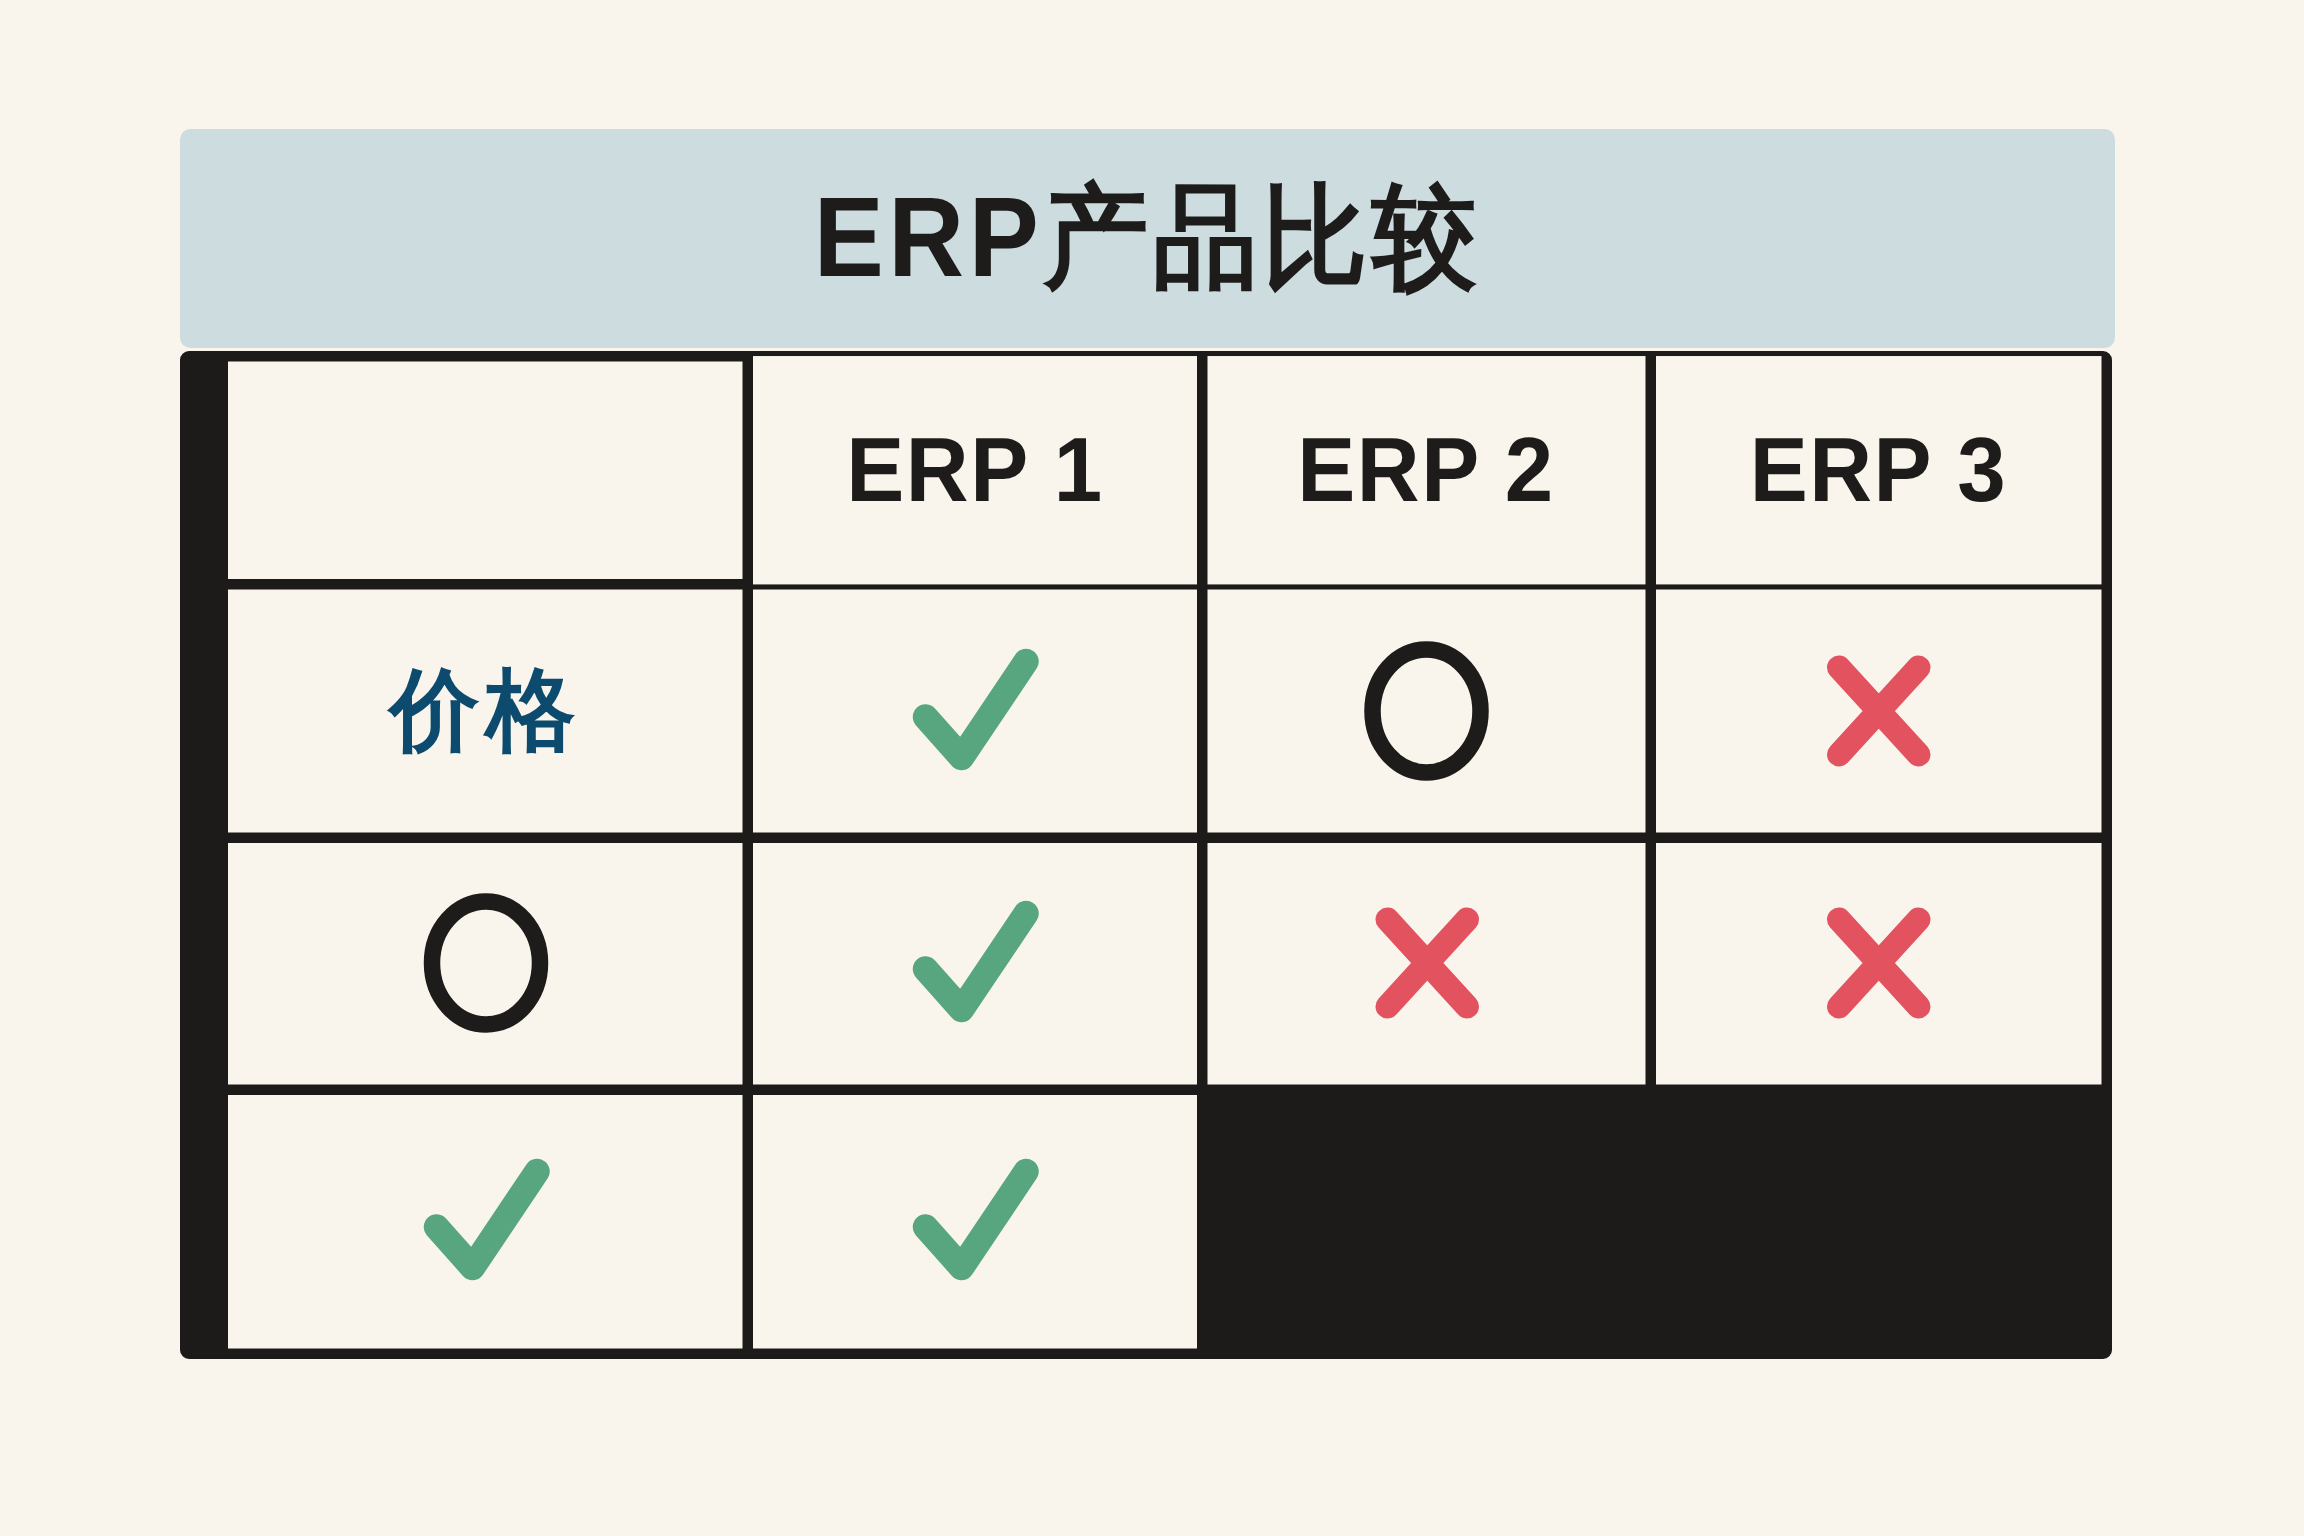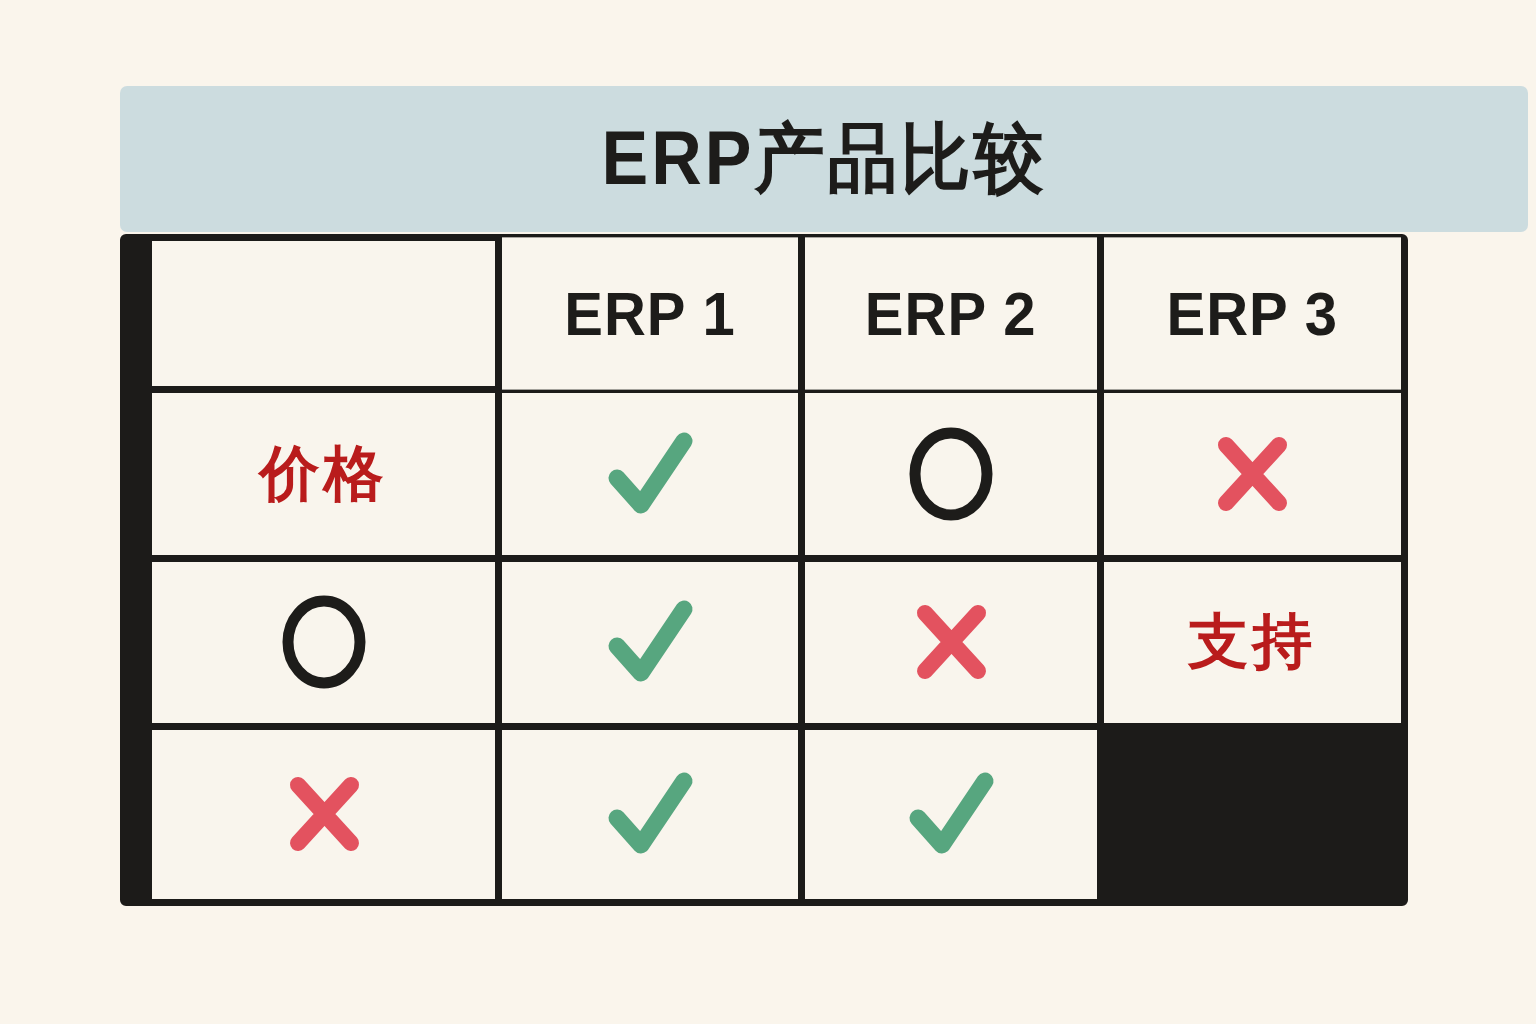--- a/index.html
+++ b/index.html
@@ -6,21 +6,21 @@
   html, body {
     width: 1536px; height: 1024px;
     font-family: "Liberation Sans", sans-serif;
     background: #faf5ec;
     overflow: hidden;
     position: relative;
   }
   .title-band {
     position: absolute;
     left: 120px; top: 86px;
-    width: 1408px; height: 146px;
+    width: 1290px; height: 146px;
     background: #ccdcdf;
     border-radius: 7px;
     display: flex; align-items: center; justify-content: center;
   }
   .title-text {
     font-size: 70px;
     font-weight: bold;
     color: #1d1c1a;
     letter-spacing: 3px;
     transform: scaleY(1.08);
@@ -45,21 +45,21 @@
   .col-header {
     font-size: 58px;
     font-weight: bold;
     color: #1d1c1a;
     letter-spacing: 1px;
     transform: scaleY(1.05);
   }
   .row-label {
     font-size: 60px;
     font-weight: bold;
-    color: #b91c1c;
+    color: #0c4a6e;
     letter-spacing: 4px;
   }
   .symbol-cell svg { display: block; }
 </style>
 </head>
 <body>
 
 <div class="title-band">
   <span class="title-text">ERP产品比较</span>
 </div>
@@ -109,21 +109,20 @@
       </span>
     </div>
   <div class="cell symbol-cell">
       <span>
         <svg width="88" height="88" viewBox="0 0 88 88">
           <path d="M18 15 L71 73 M71 15 L18 73" fill="none" stroke="#e3525f" stroke-width="16" stroke-linecap="round"></path>
         </svg>
       </span>
     </div>
 
-  <div class="cell row-label">支持</div>
   <div class="cell symbol-cell">
       <span>
         <svg width="88" height="88" viewBox="0 0 88 88">
           <path d="M18 15 L71 73 M71 15 L18 73" fill="none" stroke="#e3525f" stroke-width="16" stroke-linecap="round"></path>
         </svg>
       </span>
     </div>
   <div class="cell symbol-cell">
       <span>
         <svg width="94" height="94" viewBox="0 0 94 94">

